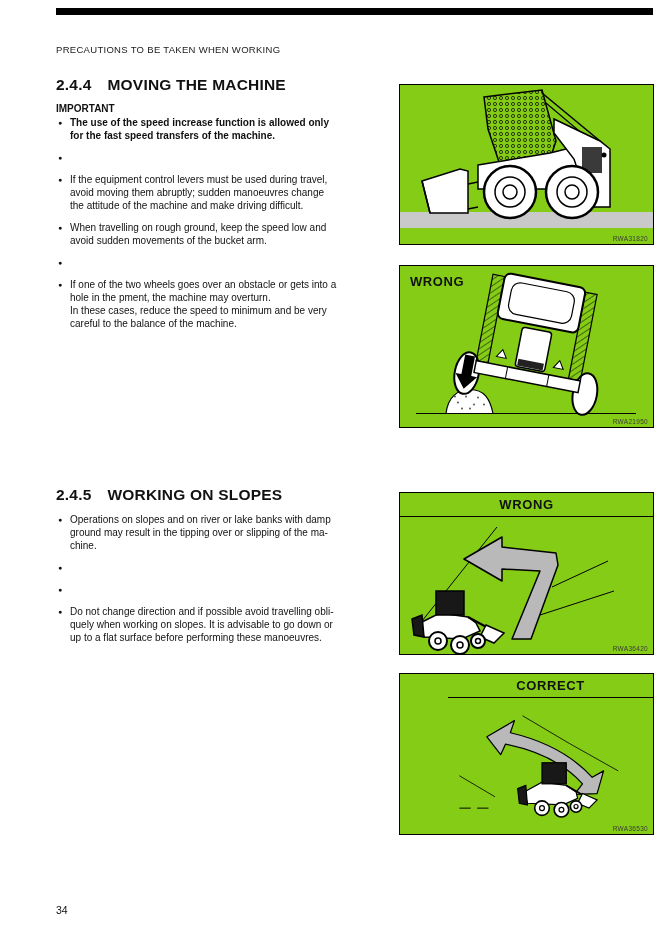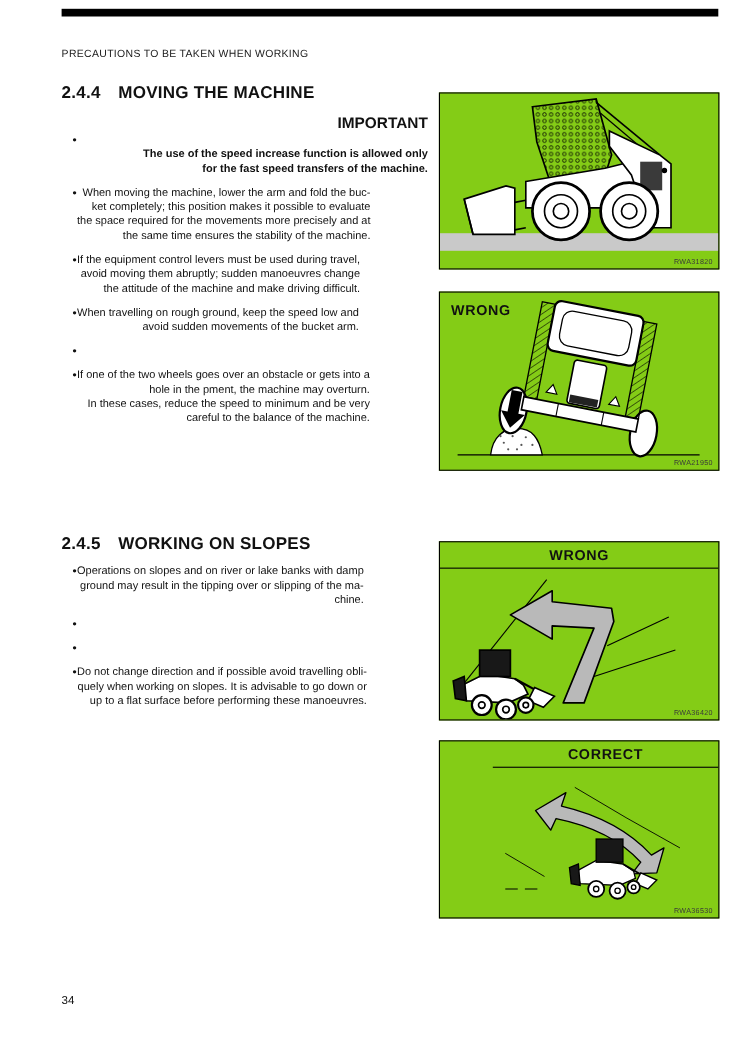--- a/index.html
+++ b/index.html
@@ -3,32 +3,32 @@
 <meta charset="utf-8">
 <style>
   html,body { margin:0; padding:0; background:#ffffff; }
   .page {
     position:relative; width:665px; height:943px; background:#ffffff;
     font-family:Liberation Sans, sans-serif; color:#111; overflow:hidden;margin-left:19px;
   }
   .topbar { position:absolute; left:37px; top:8px; width:597px; height:7px; background:#000; }
   .doc-header { position:absolute; left:37px; top:44px; font-size:9.5px; letter-spacing:0.3px; color:#1a1a1a; }
 
-  .col-text { position:absolute; left:37px; width:333px;text-align:right; }
+  .col-text { position:absolute; left:37px; width:333px; }
   #section-moving { top:76px; }
   #section-slopes { top:486px; }
 
   .sec-heading { display:flex; gap:16px; font-weight:bold; font-size:15.5px; letter-spacing:0.2px; margin:0 0 9px 0; }
-  .important { font-weight:bold; font-size:14px; margin:0 0 2px 0; }
+  .important { font-weight:bold; font-size:10px; margin:0 0 2px 0; }
 
   ul.bullets { list-style:none; margin:0; padding:0; }
   li.bullet { display:flex; margin:0 0 9px 0; font-size:10px; line-height:13px; }
   li.bullet .dot { flex:0 0 12px; width:12px; font-size:7px; line-height:13px; padding-left:2px; }
   li.bullet .btext { white-space:pre-line; }
-  li.bullet.bold { font-weight:bold;flex-direction:column; }
+  li.bullet.bold { font-weight:bold; }
 
   .figure {
     position:absolute; left:380px; width:255px; box-sizing:border-box;
     border:1.3px solid #000; background:#84cc16;
   }
   #fig1 { top:84px;  height:161px; }
   #fig2 { top:265px; height:163px; }
   #fig3 { top:492px; height:163px; }
   #fig4 { top:673px; height:162px;padding-left:48px; }
 
@@ -59,24 +59,20 @@
     </h1>
     <p class="important">IMPORTANT</p>
     <ul class="bullets">
       <li class="bullet bold">
         <span class="dot">●</span>
         <span class="btext">The use of the speed increase function is allowed only
 for the fast speed transfers of the machine.</span>
       </li>
       <li class="bullet">
         <span class="dot">●</span>
-        <span class="btext">When moving the machine, lower the arm and fold the buc-
-ket completely; this position makes it possible to evaluate
-the space required for the movements more precisely and at
-the same time ensures the stability of the machine.</span>
       </li>
       <li class="bullet">
         <span class="dot">●</span>
         <span class="btext">If the equipment control levers must be used during travel,
 avoid moving them abruptly; sudden manoeuvres change
 the attitude of the machine and make driving difficult.</span>
       </li>
       <li class="bullet">
         <span class="dot">●</span>
         <span class="btext">When travelling on rough ground, keep the speed low and

